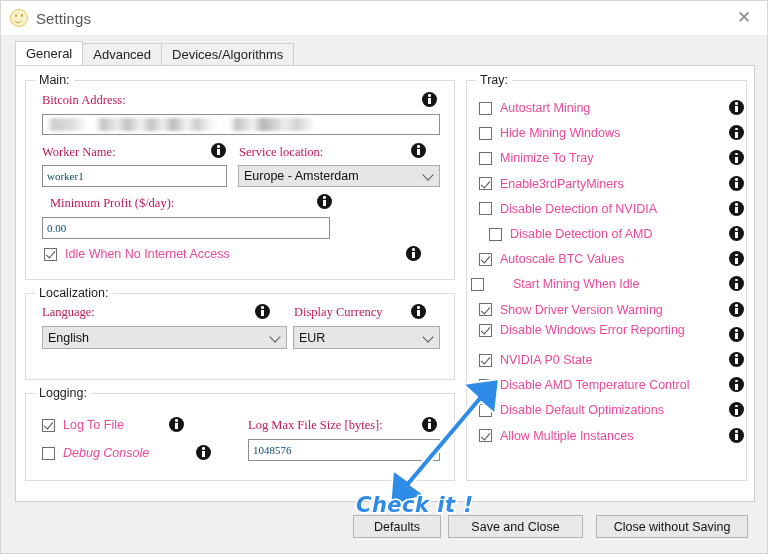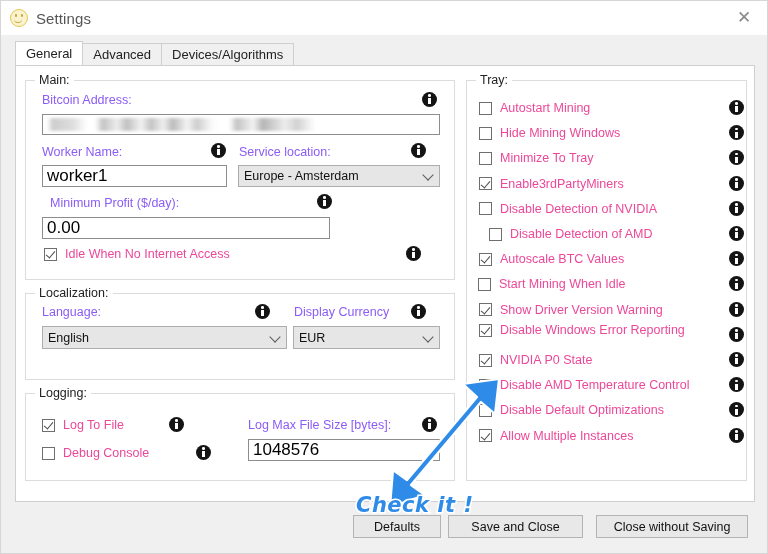--- a/index.html
+++ b/index.html
@@ -98,29 +98,29 @@
     font-size:12.5px; color:#222;
     white-space:nowrap;
   }
 
   #grp-main      { left:9px;  top:14px;  width:430px; height:200px; }
   #grp-local     { left:9px;  top:227px; width:430px; height:87px;  }
   #grp-logging   { left:9px;  top:327px; width:430px; height:88px;  }
   #grp-misc      { left:450px;top:14px;  width:281px; height:401px; }
 
   
-  .lbl { position:absolute; font-size:12.5px; color:#8b5cf6; white-space:nowrap; }
+  .lbl { position:absolute; font-size:12.5px; color:#be185d; white-space:nowrap;font-family:Liberation Serif, serif; }
 
   .txtbox {
     position:absolute;
     background:#ffffff;
     border:1px solid #8d8d8d;
-    font-family:Liberation Sans, sans-serif;
-    font-size:17px;
-    color:#000000;
+    font-family:Liberation Serif, serif;
+    font-size:11px;
+    color:#0c4a6e;
     padding:2px 4px;
     line-height:16px;
     outline:none;
   }
 
   .combo {
     position:absolute;
     background:#e6e6e6;
     border:1px solid #adadad;
     font-size:12.5px; color:#111;
@@ -309,21 +309,21 @@
 
     <div class="group" id="grp-logging">
       <div class="legend">Logging:</div>
 
       <div class="cbrow" style="left:16px; top:24px;">
         <span class="cbox checked"></span>
         <span class="cblabel">Log To File</span>
       </div>
       <div class="info" style="left:143px; top:23px;"></div>
 
-      <div class="cbrow" style="left:16px; top:52px;">
+      <div class="cbrow" style="left:16px; top:52px;font-style:italic;">
         <span class="cbox"></span>
         <span class="cblabel">Debug Console</span>
       </div>
       <div class="info" style="left:170px; top:51px;"></div>
 
       <div class="lbl" style="left:222px; top:24px;">Log Max File Size [bytes]:</div>
       <div class="info" style="left:396px; top:23px;"></div>
 
       <div class="txtbox" style="left:222px; top:45px; width:192px; height:22px;">1048576</div>
     </div>
@@ -359,21 +359,21 @@
           <div class="cbrow" style="left: 22px; top: 146px;">
             <span class="cbox"></span>
             <span class="cblabel">Disable Detection of AMD</span>
           </div>
           <div class="info" style="left: 262px; top: 145px;"></div>
           <div class="cbrow" style="left: 12px; top: 171.2px;">
             <span class="cbox checked"></span>
             <span class="cblabel">Autoscale BTC Values</span>
           </div>
           <div class="info" style="left: 262px; top: 170.2px;"></div>
-          <div class="cbrow" style="left: 11px; top: 196.4px;">
+          <div class="cbrow" style="left: 4px; top: 196.4px; gap: 21px;">
             <span class="cbox"></span>
             <span class="cblabel">Start Mining When Idle</span>
           </div>
           <div class="info" style="left: 262px; top: 195.4px;"></div>
           <div class="cbrow" style="left: 12px; top: 221.6px;">
             <span class="cbox checked"></span>
             <span class="cblabel">Show Driver Version Warning</span>
           </div>
           <div class="info" style="left: 262px; top: 220.6px;"></div>
           <div class="cbrow" style="left: 12px; top: 242px;">

